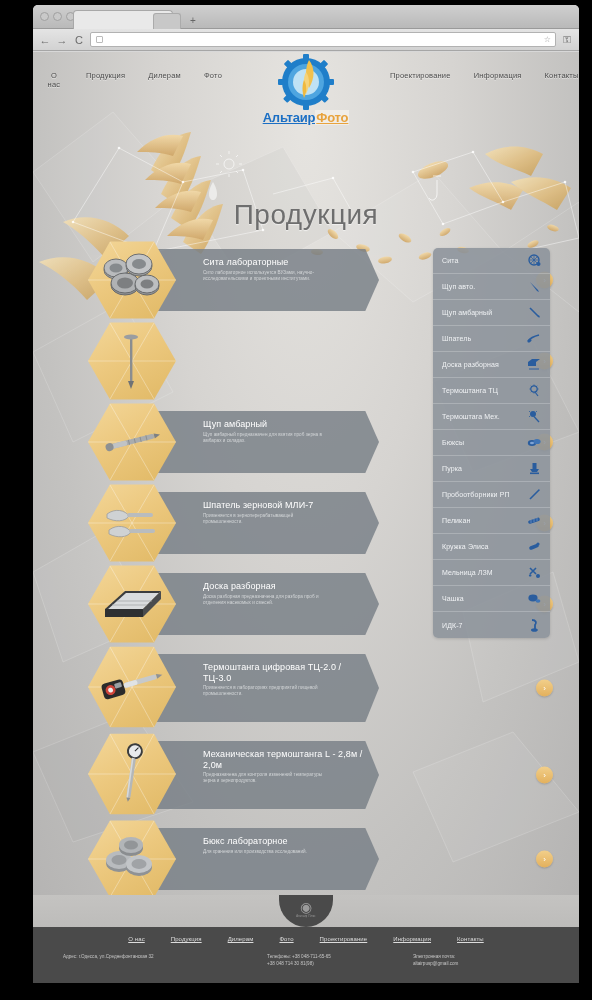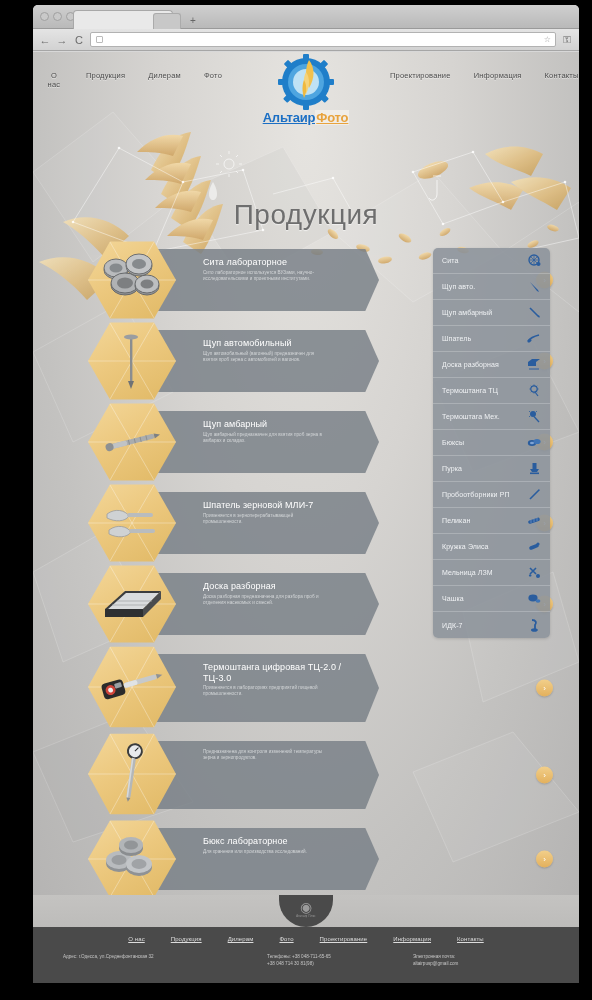--- a/index.html
+++ b/index.html
@@ -389,21 +389,21 @@
         </div>
       </div>
 
       <div class="page-title">Продукция</div>
 
       <div class="products">
 
         <div class="prod-row">
           <div class="banner">
             <div class="banner-inner">
-              <div class="prod-title">Сита лабораторное</div>
+              <div class="prod-title">Сита лабораторные</div>
               <div class="prod-desc">Сито лабораторное используется ВУЗами, научно-исследовательскими и проектными институтами.</div>
             </div>
           </div>
           <div class="arrow-btn">›</div>
           <div class="hexagon">
             <div class="hex-shape"></div>
             <svg class="hex-lines" viewBox="0 0 88 80">
               <g stroke="#fff" stroke-opacity=".55" stroke-width=".6" fill="none">
                 <path d="M22,2 L44,40 L22,78 M66,2 L44,40 L66,78 M0,40 L44,40 L88,40"></path>
               </g>
@@ -423,26 +423,20 @@
                   <ellipse cx="40" cy="12" rx="7" ry="5" fill="#868a8d"></ellipse>
                   <ellipse cx="48" cy="32" rx="6.5" ry="4.5" fill="#7d7f81"></ellipse>
                   <ellipse cx="17" cy="16" rx="6.5" ry="4.5" fill="#868a8d"></ellipse>
                 </g>
               </svg>
             </div>
           </div>
         </div>
 
         <div class="prod-row">
-          <div class="banner">
-            <div class="banner-inner">
-              <div class="prod-title">Щуп автомобильный</div>
-              <div class="prod-desc">Щуп автомобильный (вагонный) предназначен для взятия проб зерна с автомобилей и вагонов.</div>
-            </div>
-          </div>
           <div class="arrow-btn">›</div>
           <div class="hexagon">
             <div class="hex-shape"></div>
             <svg class="hex-lines" viewBox="0 0 88 80">
               <g stroke="#fff" stroke-opacity=".55" stroke-width=".6" fill="none">
                 <path d="M22,2 L44,40 L22,78 M66,2 L44,40 L66,78 M0,40 L44,40 L88,40"></path>
               </g>
             </svg>
             <div class="hex-img">
               <svg width="66" height="60" viewBox="0 0 66 60">
@@ -569,20 +563,21 @@
                   <polygon points="60,19 66,21.5 60,24" fill="#8f9294"></polygon>
                 </g>
               </svg>
             </div>
           </div>
         </div>
 
         <div class="prod-row tall">
           <div class="banner">
             <div class="banner-inner">
+              <div class="prod-title">Механическая термоштанга L - 2,8м / 2,0м</div>
               <div class="prod-desc">Предназначена для контроля изменений температуры зерна и зернопродуктов.</div>
             </div>
           </div>
           <div class="arrow-btn">›</div>
           <div class="hexagon">
             <div class="hex-shape"></div>
             <svg class="hex-lines" viewBox="0 0 88 84">
               <g stroke="#fff" stroke-opacity=".55" stroke-width=".6" fill="none">
                 <path d="M22,2 L44,42 L22,82 M66,2 L44,42 L66,82 M0,42 L44,42 L88,42"></path>
               </g>

